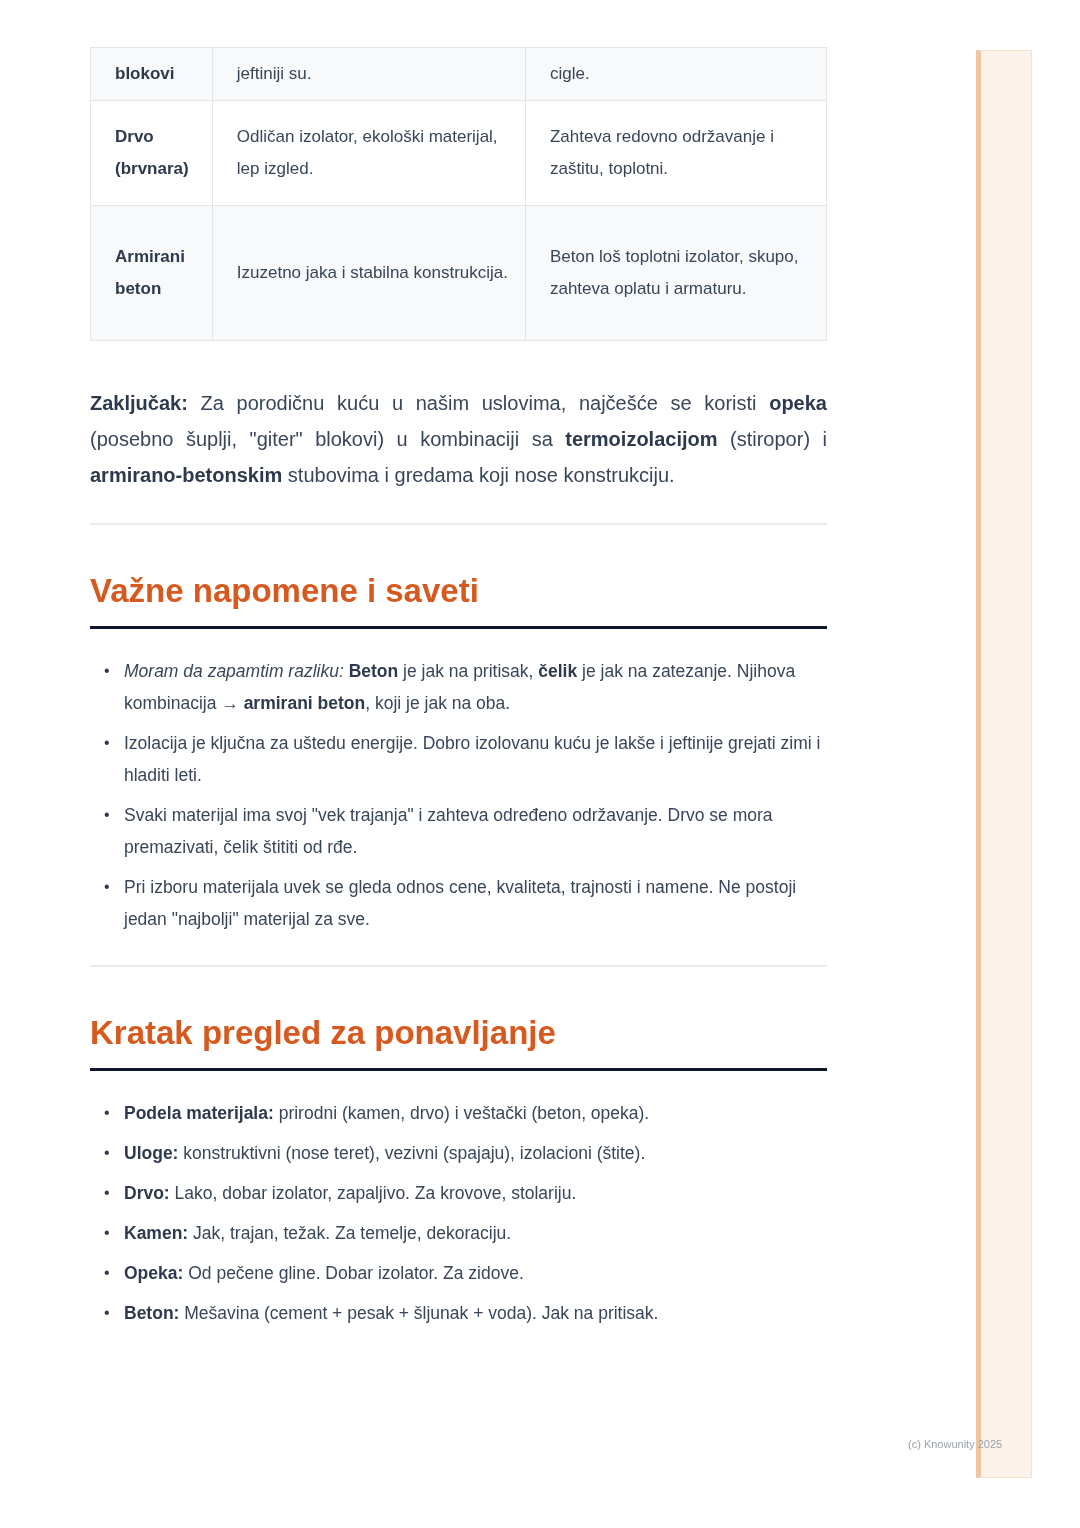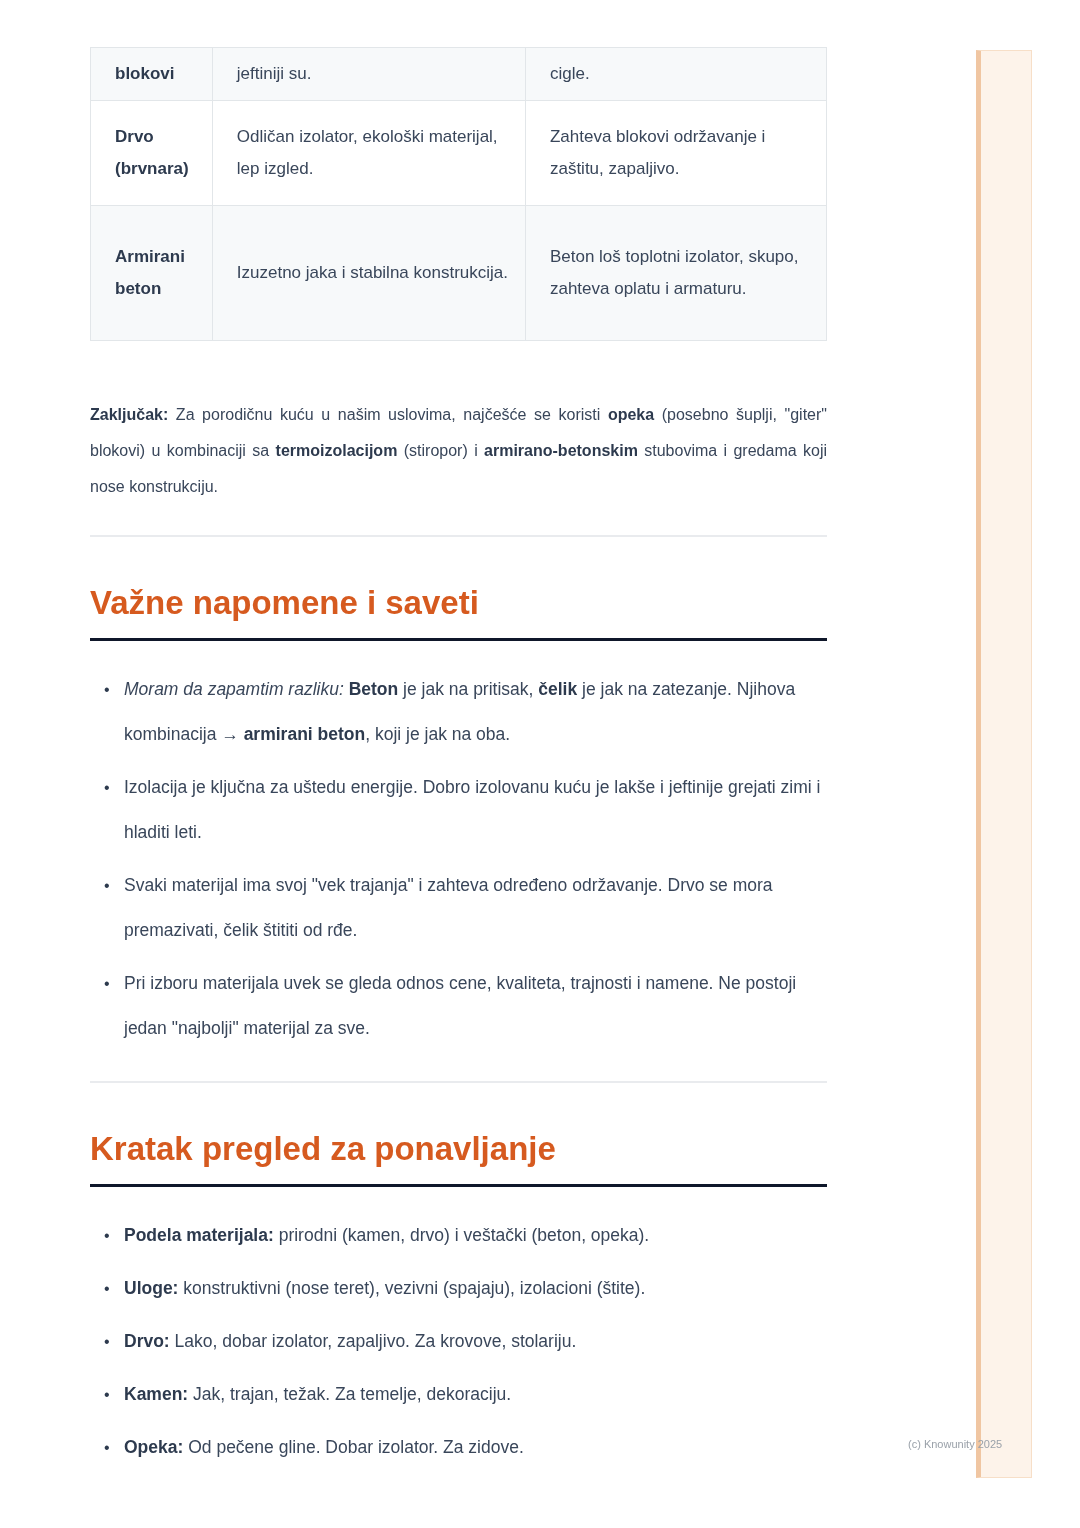--- a/index.html
+++ b/index.html
@@ -37,22 +37,22 @@
   table.materials tr.striped { background: #f7f9fa; }
   td.c1 { width: 84px;  font-weight: bold; color: #2d3a4e; padding-right: 10px; }
   td.c2 { width: 274px; }
   td.c3 { width: 262px; }
   tr.r1 td { height: 36px; }
   tr.r2 td { height: 88px; border-radius: 6px; }
   tr.r3 td { height: 118px; }
 
   
   p.conclusion {
-    margin: 56px 0 0 0;
-    font-size: 16px;
+    margin: 44px 0 0 0;
+    font-size: 20px;
     line-height: 36px;
     text-align: justify;
   }
   .b { font-weight: bold; color: #2d3a4e; }
   .i { font-style: italic; }
 
   
   .divider {
     height: 2px;
     background: #e9ebee;
@@ -69,21 +69,21 @@
     border-bottom: 3px solid #0f172a;
     padding-bottom: 15px;
   }
 
   
   ul.bullets {
     margin: 0;
     padding: 0;
     list-style: none;
     font-size: 17.5px;
-    line-height: 45px;
+    line-height: 32px;
   }
   ul.bullets li {
     position: relative;
     padding-left: 34px;
     margin-bottom: 8px;
   }
   ul.bullets li::before {
     content: "•";
     position: absolute;
     left: 14px;
@@ -125,21 +125,21 @@
   <table class="materials">
     <tbody>
       <tr class="r1 striped">
         <td class="c1">blokovi</td>
         <td class="c2">jeftiniji su.</td>
         <td class="c3">cigle.</td>
       </tr>
       <tr class="r2">
         <td class="c1">Drvo (brvnara)</td>
         <td class="c2">Odličan izolator, ekološki materijal, lep izgled.</td>
-        <td class="c3">Zahteva blokovi održavanje i zaštitu, zapaljivo.</td>
+        <td class="c3">Zahteva redovno održavanje i zaštitu, toplotni.</td>
       </tr>
       <tr class="r3 striped">
         <td class="c1">Armirani beton</td>
         <td class="c2">Izuzetno jaka i stabilna konstrukcija.</td>
         <td class="c3">Beton loš toplotni izolator, skupo, zahteva oplatu i armaturu.</td>
       </tr>
     </tbody>
   </table>
 
   <p class="conclusion"><span class="b">Zaključak:</span><span> Za porodičnu kuću u našim uslovima, najčešće se koristi </span><span class="b">opeka</span><span> (posebno šuplji, "giter" blokovi) u kombinaciji sa </span><span class="b">termoizolacijom</span><span> (stiropor) i </span><span class="b">armirano-betonskim</span><span> stubovima i gredama koji nose konstrukciju.</span></p>
@@ -158,19 +158,20 @@
   <div class="divider"></div>
 
   <h2 class="section-title">Kratak pregled za ponavljanje</h2>
 
   <ul class="bullets">
     <li><span class="b">Podela materijala:</span><span> prirodni (kamen, drvo) i veštački (beton, opeka).</span></li>
     <li><span class="b">Uloge:</span><span> konstruktivni (nose teret), vezivni (spajaju), izolacioni (štite).</span></li>
     <li><span class="b">Drvo:</span><span> Lako, dobar izolator, zapaljivo. Za krovove, stolariju.</span></li>
     <li><span class="b">Kamen:</span><span> Jak, trajan, težak. Za temelje, dekoraciju.</span></li>
     <li><span class="b">Opeka:</span><span> Od pečene gline. Dobar izolator. Za zidove.</span></li>
+    <li><span class="b">Beton:</span><span> Mešavina (cement + pesak + šljunak + voda). Jak na pritisak.</span></li>
   </ul>
 
 </div>
 
 <div class="side-bar"></div>
 
 <div class="footer-credit">(c) Knowunity 2025</div>
 
 </body></html>

